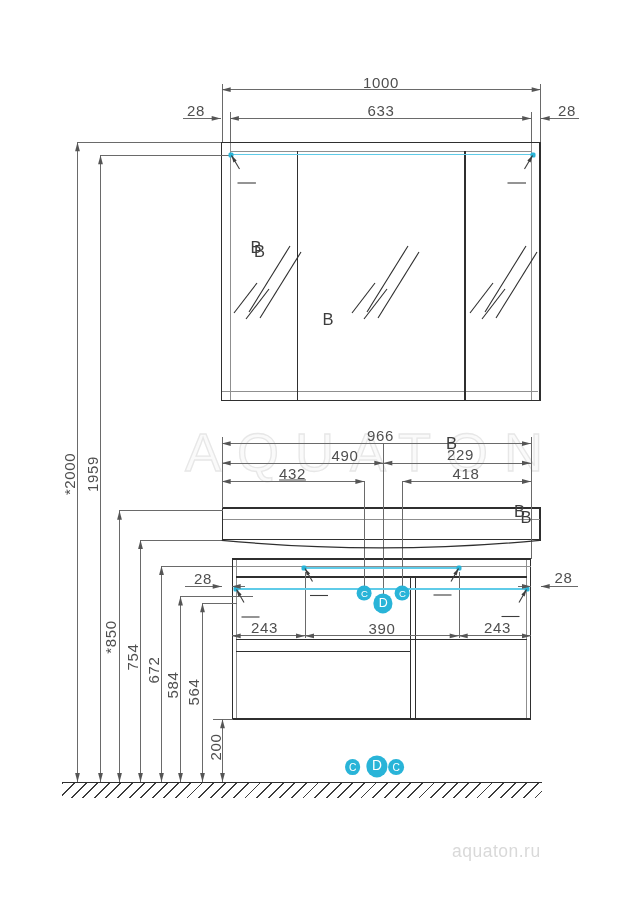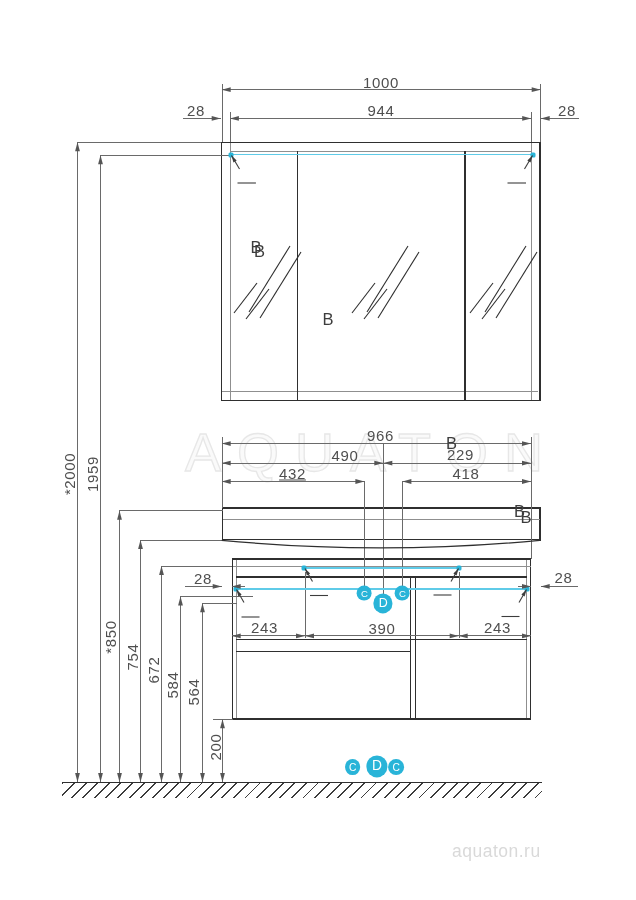--- a/index.html
+++ b/index.html
@@ -196,21 +196,21 @@
     <div class="ln lyr" style="left: 230.7px; top: 153.7px; width: 302.6px; height: 1.7px; background: rgb(95, 203, 232);"></div>
     <div class="ln lyr" style="left: 304.3px; top: 567px; width: 155px; height: 1.6px; background: rgb(95, 203, 232);"></div>
     <div class="ln lyr" style="left: 235.7px; top: 588px; width: 291.6px; height: 1.7px; background: rgb(95, 203, 232);"></div>
     <div class="dot lyr" style="left: 230.7px; top: 154.5px;"></div>
     <div class="dot lyr" style="left: 533.3px; top: 154.5px;"></div>
     <div class="dot lyr" style="left: 304.3px; top: 567.8px;"></div>
     <div class="dot lyr" style="left: 459.3px; top: 567.8px;"></div>
     <div class="dot lyr" style="left: 235.7px; top: 588.8px;"></div>
     <div class="dot lyr" style="left: 527.3px; top: 588.8px;"></div>
     <div class="lbl lyr" style="left: 381px; top: 81.5px;">1000</div>
-    <div class="lbl lyr" style="left: 381px; top: 110px;">944</div>
+    <div class="lbl lyr" style="left: 381px; top: 110px;">633</div>
     <div class="lbl lyr" style="left: 196px; top: 110px;">28</div>
     <div class="lbl lyr" style="left: 567px; top: 109.5px;">28</div>
     <div class="lbl lyr" style="left: 380.5px; top: 435.3px;">966</div>
     <div class="lbl lyr" style="left: 299px; top: 454.5px; margin-left: 46px;">490</div>
     <div class="lbl lyr" style="left: 460.5px; top: 454px;">229</div>
     <div class="lbl lyr" style="left: 292.5px; top: 472.5px; text-decoration: underline;">432</div>
     <div class="lbl lyr" style="left: 466px; top: 472.5px;">418</div>
     <div class="lbl lyr" style="left: 203px; top: 577.5px;">28</div>
     <div class="lbl lyr" style="left: 563.5px; top: 577px;">28</div>
     <div class="lbl lyr" style="left: 264.5px; top: 627px;">243</div>

